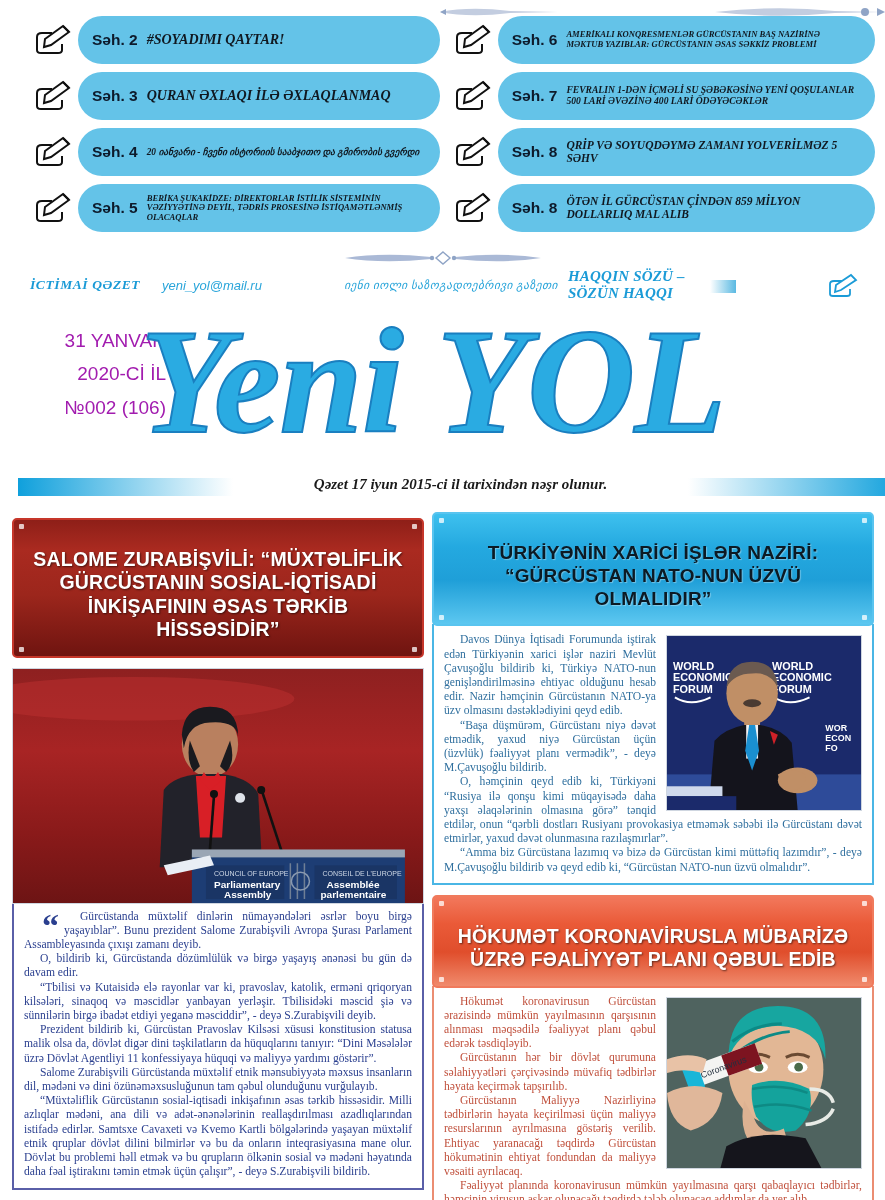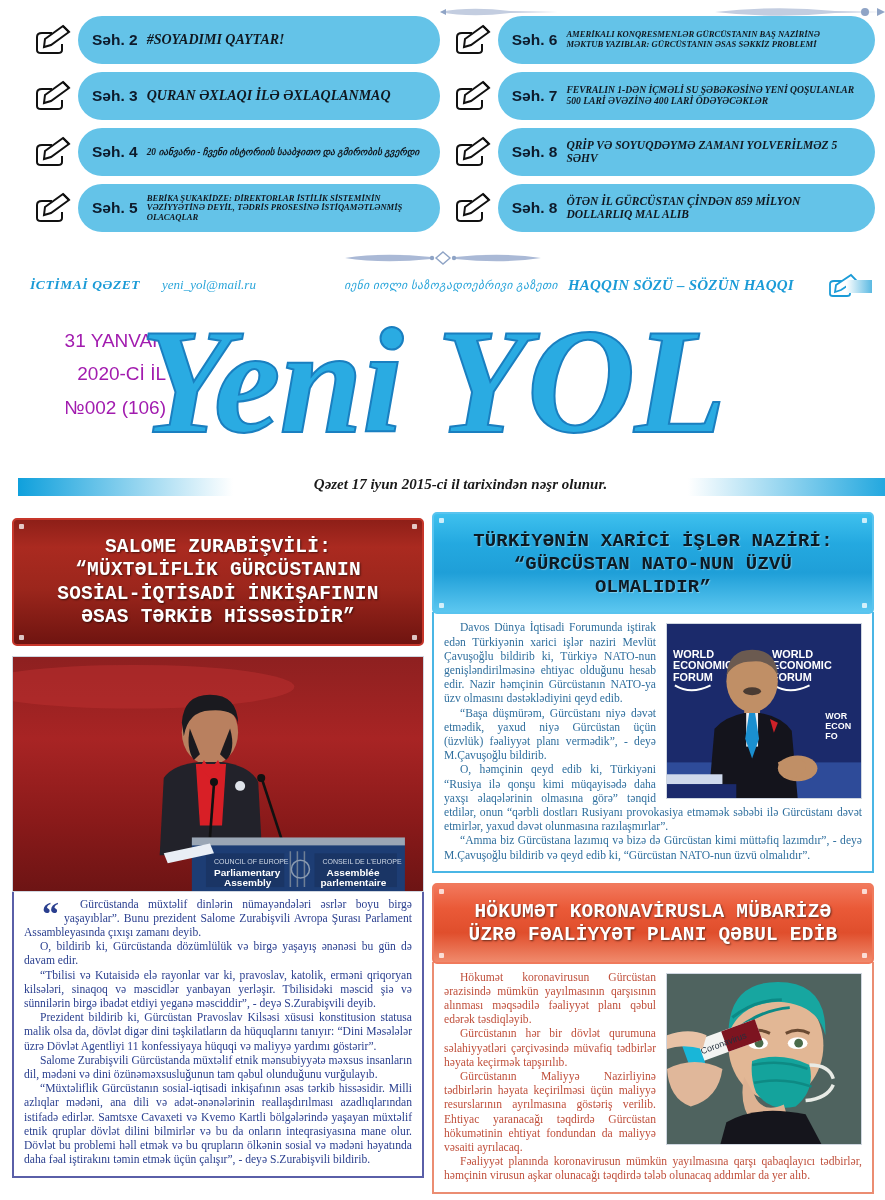--- a/index.html
+++ b/index.html
@@ -58,31 +58,31 @@
 
   
   .flourish-tr { position: absolute; top: 4px; right: 0px; width: 170px; height: 16px; }
   .flourish-tl { position: absolute; top: 4px; left: 440px; width: 120px; height: 16px; }
 
   
   .masthead { position: absolute; top: 246px; left: 0; width: 885px; height: 262px; }
   .ornament { position: absolute; top: 4px; left: 50%; transform: translateX(-50%); width: 200px; height: 16px; }
 
   .info-row {
-    position: absolute; top: 26px; left: 0; width: 872px; height: 26px;
+    position: absolute; top: 26px; left: 0; width: 736px; height: 26px;
     display: flex; align-items: center;
   }
   .info-ictimai {
     position: absolute; left: 30px;
     font-family: "Liberation Serif", serif; font-style: italic; font-weight: bold;
     font-size: 13.5px; color: #199ad6; letter-spacing: .6px;
   }
   .info-mail {
     position: absolute; left: 162px;
-    font-family: Liberation Serif, serif; font-style: italic;
+    font-family: Liberation Sans, sans-serif; font-style: italic;
     font-size: 13px; color: #2aa5da;
   }
   .info-geo {
     position: absolute; left: 312px;
     font-family: "Liberation Serif", serif; font-style: italic;
     font-size: 11.5px; color: #2aa5da; letter-spacing: .4px; margin-left: 32px;
   }
   .info-slogan {
     position: absolute; left: 568px;
     font-family: "Liberation Serif", serif; font-style: italic; font-weight: bold;
@@ -131,23 +131,23 @@
 
   
   .content { position: absolute; top: 512px; left: 0; width: 885px; height: 688px; padding: 0 8px; }
   .col-left  { position: absolute; left: 12px;  top: 6px; width: 412px; }
   .col-right { position: absolute; left: 432px; top: 0px; width: 442px; }
 
   
   .plaque {
     position: relative;
     border-radius: 5px;
-    padding: 16px 18px 14px 18px;
+    padding: 28px 18px 14px 18px;
     text-align: center;
-    font-family: Liberation Mono, monospace;
+    font-family: Liberation Sans, sans-serif;
     font-weight: bold;
     color: #ffffff;
     line-height: 1.2;
     letter-spacing: .2px;
     text-shadow: 1px 1px 2px rgba(0,0,0,.55);
   }
   .plaque::before, .plaque::after {
     content: ""; position: absolute; top: 4px; width: 5px; height: 5px;
     background: rgba(255,255,255,.75); border-radius: 1px;
   }

